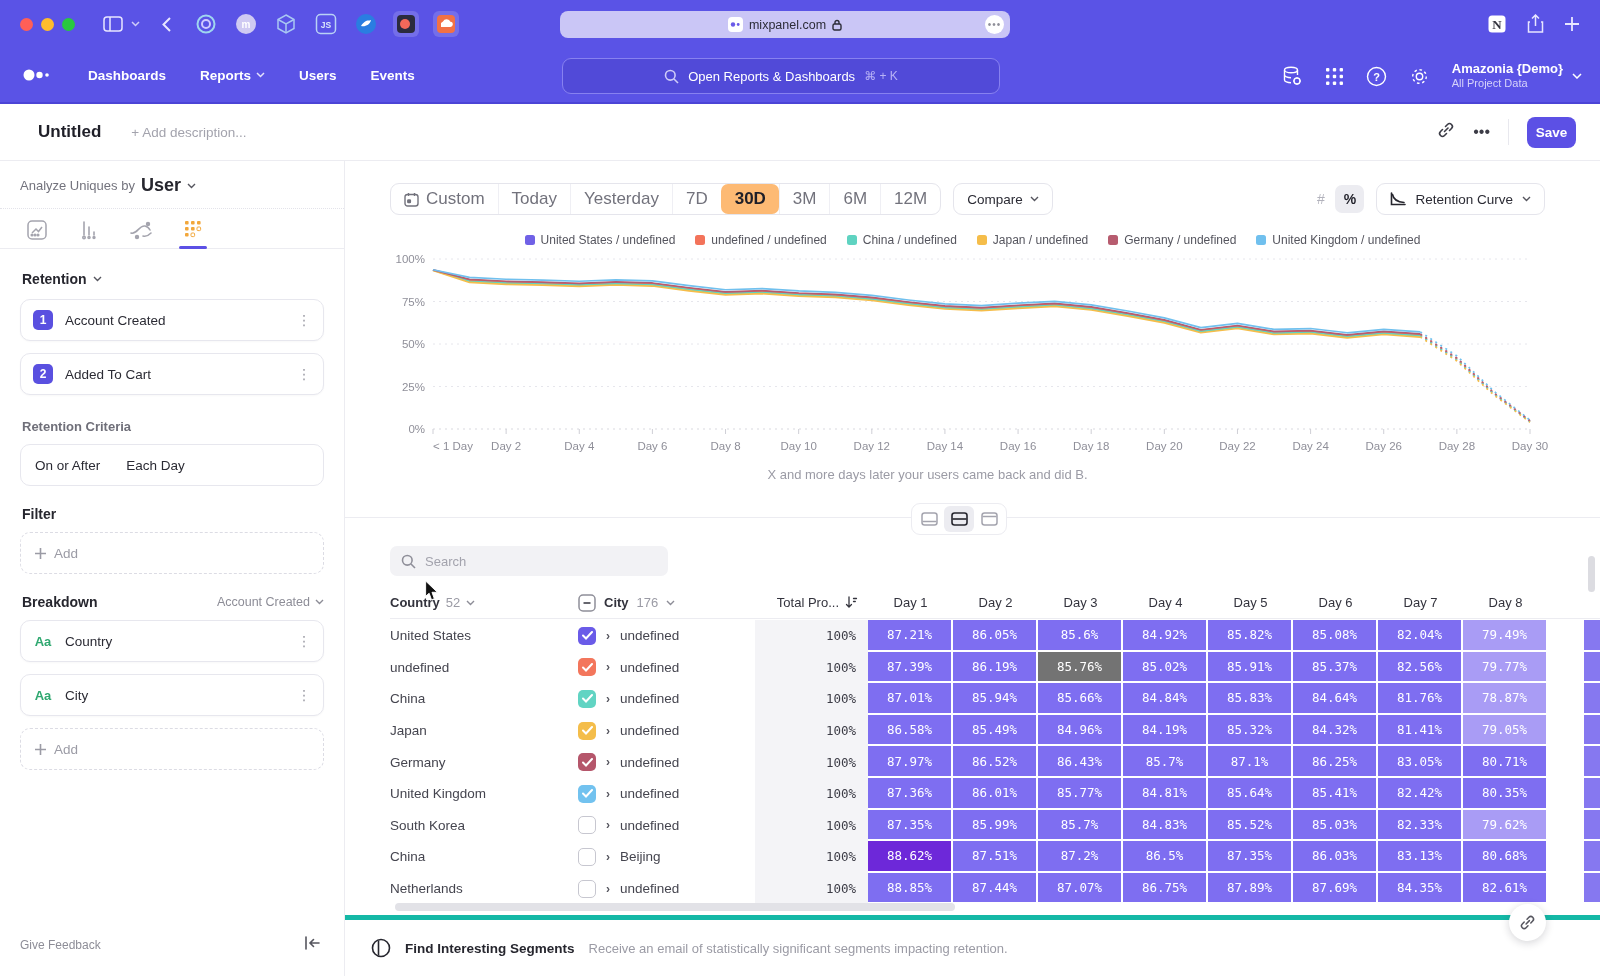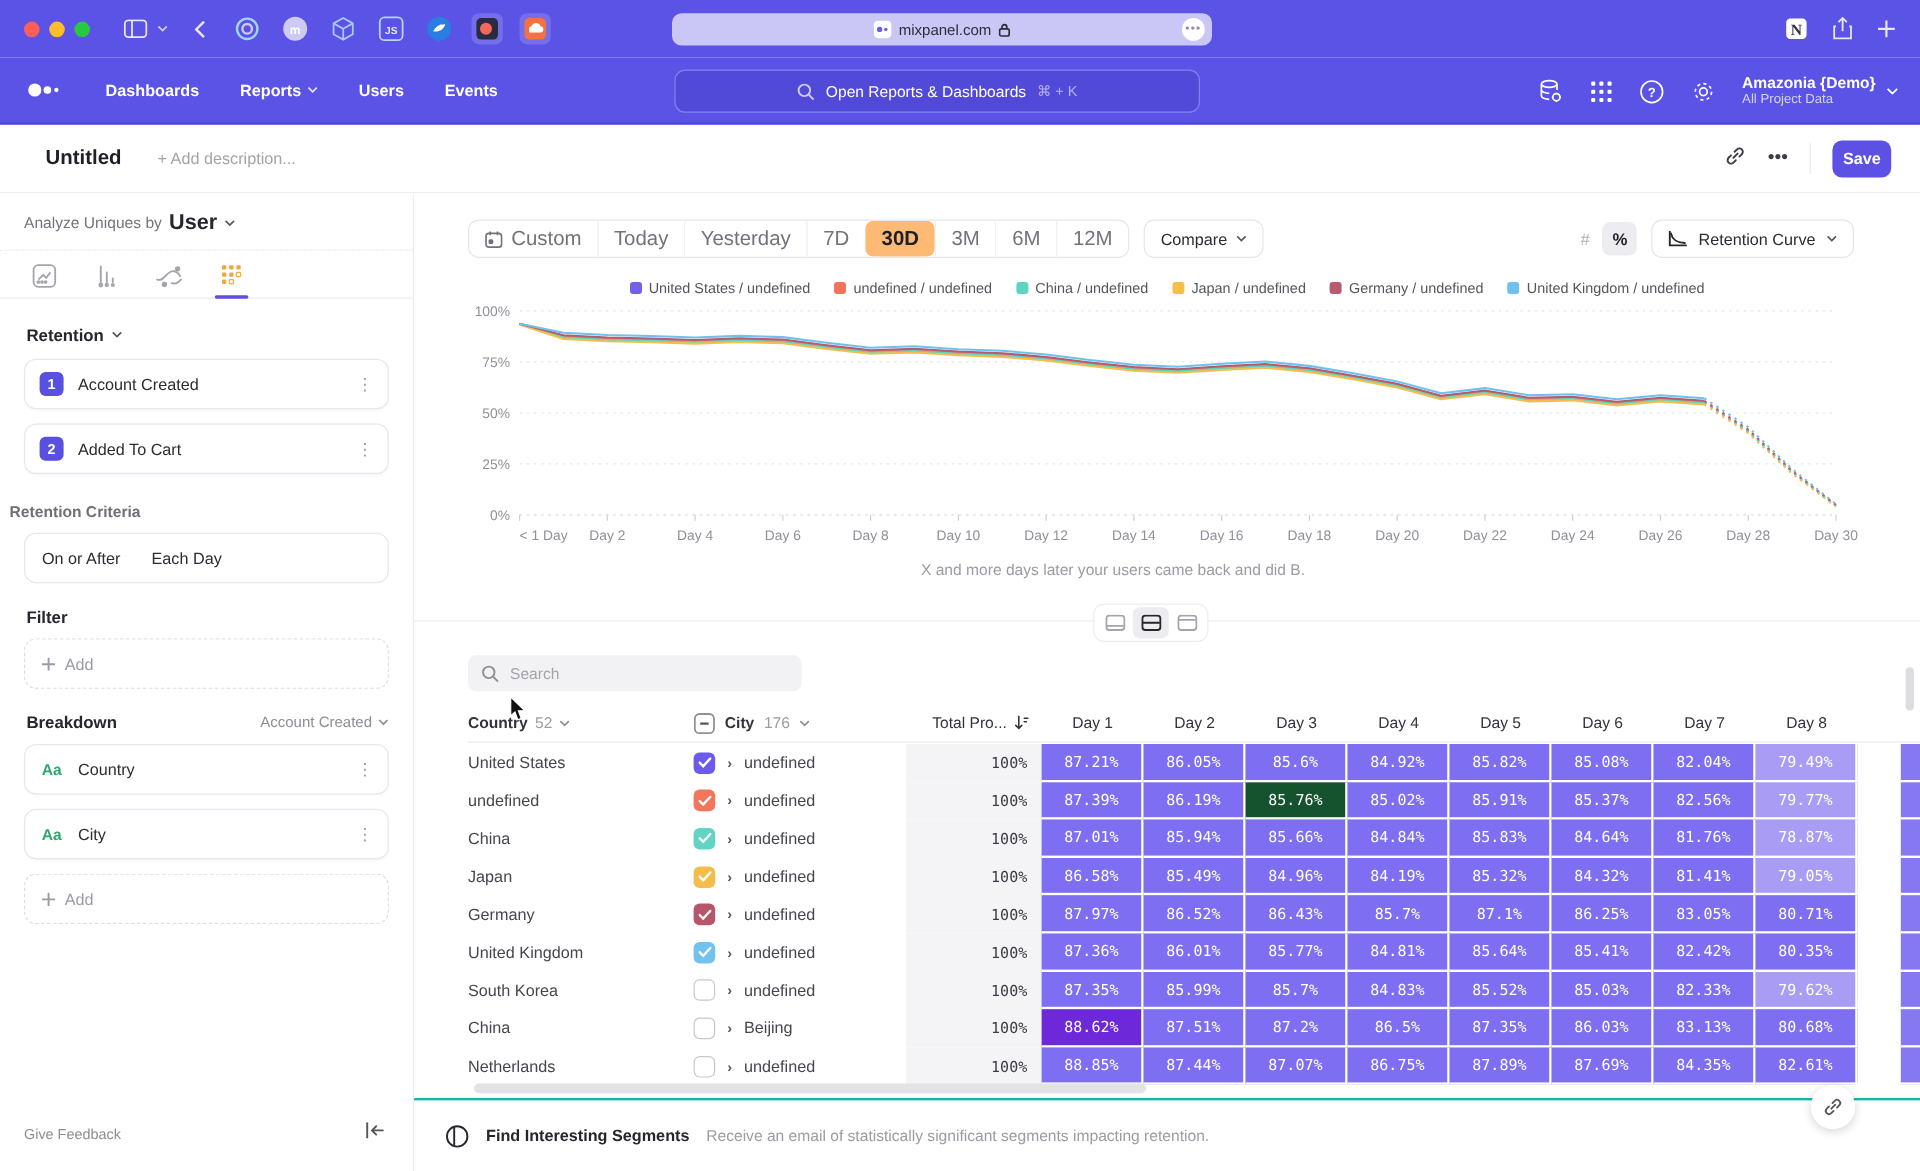--- a/index.html
+++ b/index.html
@@ -48,21 +48,21 @@
   .analyze .a2 { color:#26262e; font-size:18px; font-weight:700; }
   .tab-row { display:flex; gap:26px; padding:10px 0 0 24px; border-bottom:1px solid #ececf1; height:40px; }
   .tab { position:relative; width:26px; display:flex; justify-content:center; cursor:pointer; }
   .tab.active:after { content:""; position:absolute; bottom:-1px; left:-1px; width:28px; height:3px; background:#5c50e5; border-radius:2px; }
   .sec-title { display:flex; align-items:center; gap:6px; margin:22px 20px 12px 22px; font-size:14px; font-weight:700; color:#26262e; }
   .card { margin:0 20px 12px 20px; height:42px; background:#fff; border:1px solid #e7e7ee; border-radius:10px; display:flex; align-items:center; padding:0 12px; box-shadow:0 1px 2px rgba(20,20,40,0.03); cursor:pointer; }
   .num-badge { width:20px; height:20px; border-radius:5px; background:#5a50e0; color:#fff; font-size:12px; font-weight:700; display:flex; align-items:center; justify-content:center; }
   .aa-badge { color:#2fa870; font-size:13px; font-weight:700; width:20px; text-align:center; }
   .card .lbl { margin-left:12px; font-size:13.5px; color:#2b2b34; flex:1; }
   .dots3 { color:#9a9aa4; font-size:14px; letter-spacing:0; }
-  .grey-lbl { margin:24px 20px 10px 8px; font-size:13px; color:#6f6f79; font-weight:600; }
+  .grey-lbl { margin:24px 20px 10px 22px; font-size:13px; color:#6f6f79; font-weight:600; }
   .criteria-card { margin:0 20px; height:42px; border:1px solid #e7e7ee; border-radius:10px; display:flex; align-items:center; gap:26px; padding:0 14px; font-size:13.5px; color:#2b2b34; cursor:pointer; }
   .bold-lbl { margin:20px 20px 10px 22px; font-size:14px; font-weight:700; color:#26262e; display:flex; align-items:center; }
   .scope { margin-left:auto; font-weight:400; font-size:12.5px; color:#8d8d97; display:flex; align-items:center; gap:5px; }
   .add-card { margin:0 20px 12px 20px; height:42px; border:1px dashed #dcdce4; border-radius:10px; display:flex; align-items:center; padding:0 14px; color:#9b9ba5; font-size:13.5px; gap:8px; cursor:pointer; }
   .feedback { position:absolute; bottom:24px; left:20px; font-size:12px; color:#8d8d97; cursor:pointer; }
   .collapse { position:absolute; bottom:22px; right:24px; cursor:pointer; }
 
   
   .main { position:absolute; top:161px; left:345px; width:1255px; height:815px; background:#fff; }
   .toolbar { position:absolute; top:22px; left:45px; right:55px; display:flex; align-items:center; }
@@ -109,21 +109,21 @@
   .cb.off { background:#fff; border:1.5px solid #c7c7d0; }
   .chev-r { color:#55555e; font-size:12px; font-weight:700; }
   .city-lbl { font-size:13.5px; color:#45454f; }
   .td-total { height:100%; background:#f4f4f7; display:flex; align-items:center; justify-content:flex-end; padding-right:12px; font-size:12.5px; color:#3c3c46; }
   .day-cell { height:100%; color:#fff; font-size:12.5px; display:flex; align-items:center; justify-content:center; border-right:2px solid #fff; border-bottom:2px solid #fff; }
   .sliver { height:100%; border-bottom:2px solid #fff; background:#8678f0; }
 
   .hscroll { position:absolute; top:742px; left:50px; width:560px; height:8px; border-radius:4px; background:#e2e2e7; }
   .vscroll { position:absolute; top:395px; right:7px; width:7px; height:36px; border-radius:4px; background:#dcdce1; }
 
-  .main-footer { position:absolute; bottom:0; left:0; width:100%; height:61px; border-top:2px solid #14b8a6; background:#fff; display:flex; align-items:center; gap:14px; padding-left:26px; }
+  .main-footer { position:absolute; bottom:0; left:0; width:100%; height:61px; border-top:5px solid #14b8a6; background:#fff; display:flex; align-items:center; gap:14px; padding-left:26px; }
   .mf-title { font-size:13.5px; font-weight:700; color:#26262e; }
   .mf-sub { font-size:13px; color:#9b9ba5; }
 
   .float-btn { position:absolute; left:1509px; top:904px; width:37px; height:37px; border-radius:50%; background:#fff; box-shadow:0 2px 8px rgba(20,20,40,0.18); display:flex; align-items:center; justify-content:center; cursor:pointer; }
   .cursor { position:absolute; left:424px; top:581px; pointer-events:none; z-index:50; }
 </style>
 </head>
 <body>
 
 <div class="browser-bar">
@@ -681,21 +681,21 @@
             <svg width="11" height="9" viewBox="0 0 11 9" fill="none" stroke="#fff" stroke-width="2" stroke-linecap="round">
               <path d="M1 4.5L4 7.5 10 1"></path>
             </svg>
           </span>
           <span class="chev-r">›</span>
           <span class="city-lbl">undefined</span>
         </div>
         <div class="td-total mono">100%</div>
         <div class="day-cell mono" style="background: rgb(126, 110, 241);">87.39%</div>
         <div class="day-cell mono" style="background: rgb(126, 110, 241);">86.19%</div>
-        <div class="day-cell mono" style="background: #14532d;">85.76%</div>
+        <div class="day-cell mono" style="background: #737373;">85.76%</div>
         <div class="day-cell mono" style="background: rgb(126, 110, 241);">85.02%</div>
         <div class="day-cell mono" style="background: rgb(126, 110, 241);">85.91%</div>
         <div class="day-cell mono" style="background: rgb(126, 110, 241);">85.37%</div>
         <div class="day-cell mono" style="background: rgb(126, 110, 241);">82.56%</div>
         <div class="day-cell mono" style="background: rgb(169, 156, 245);">79.77%</div>
         <div></div>
         <div class="sliver"></div>
       </div>
       <div class="grid-row t-row">
         <div class="td-country">China</div>

